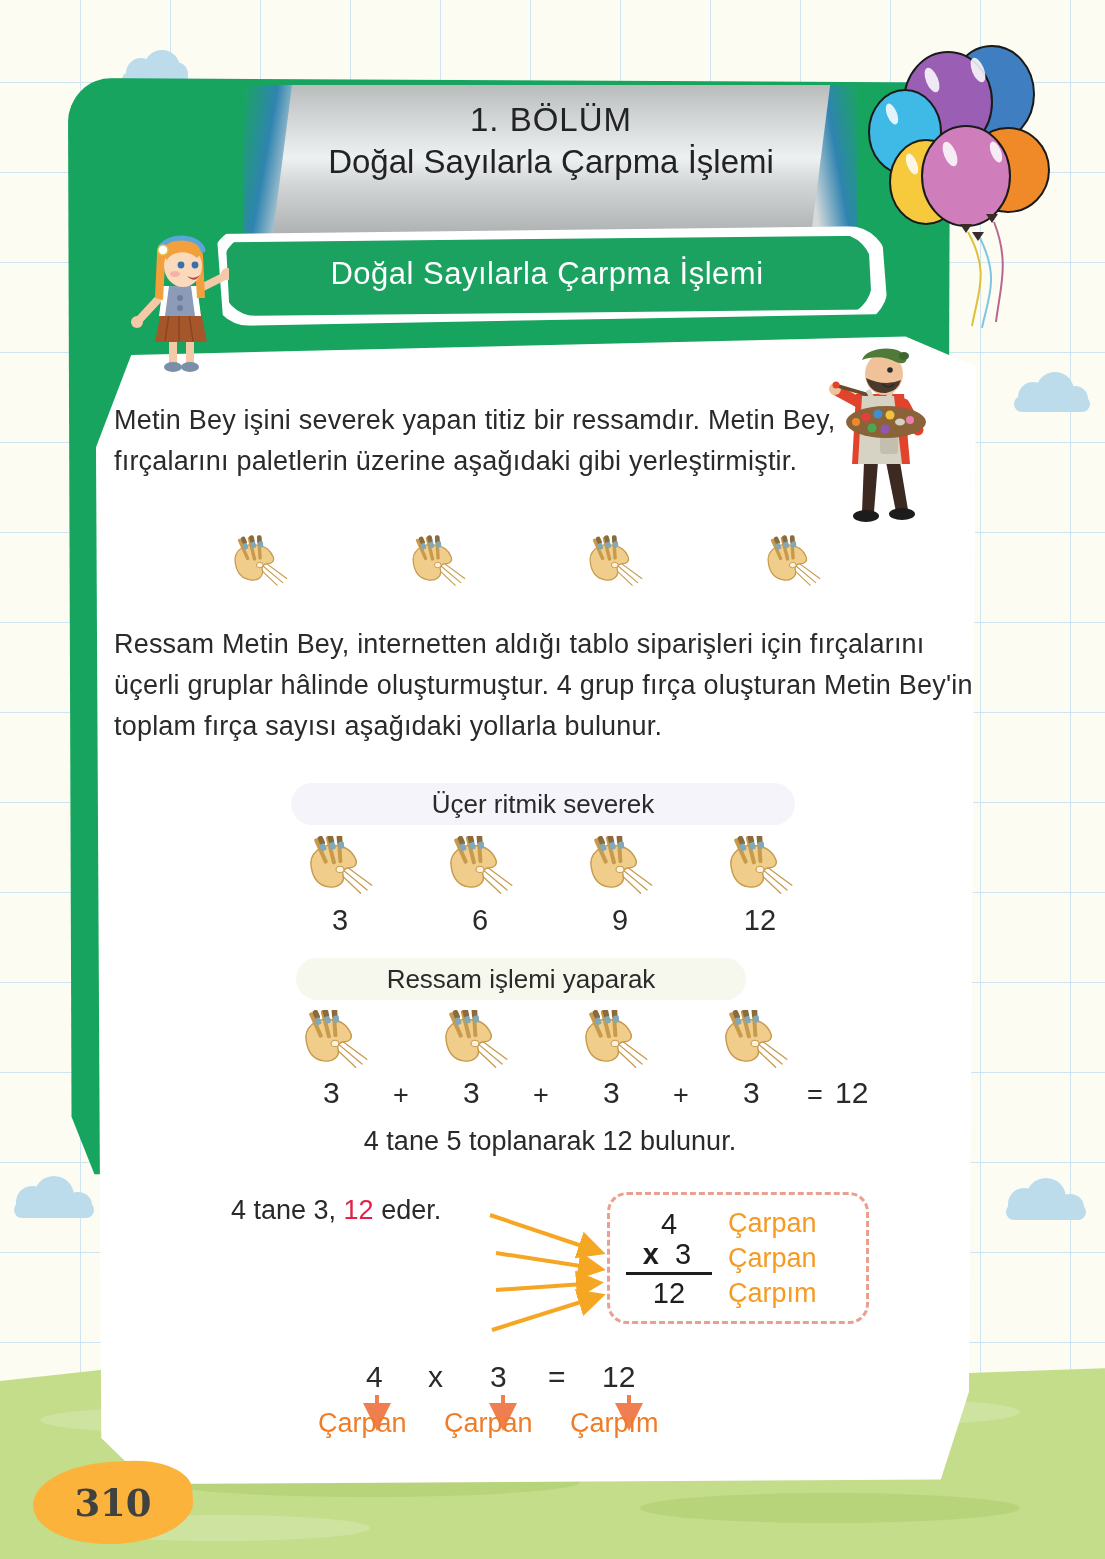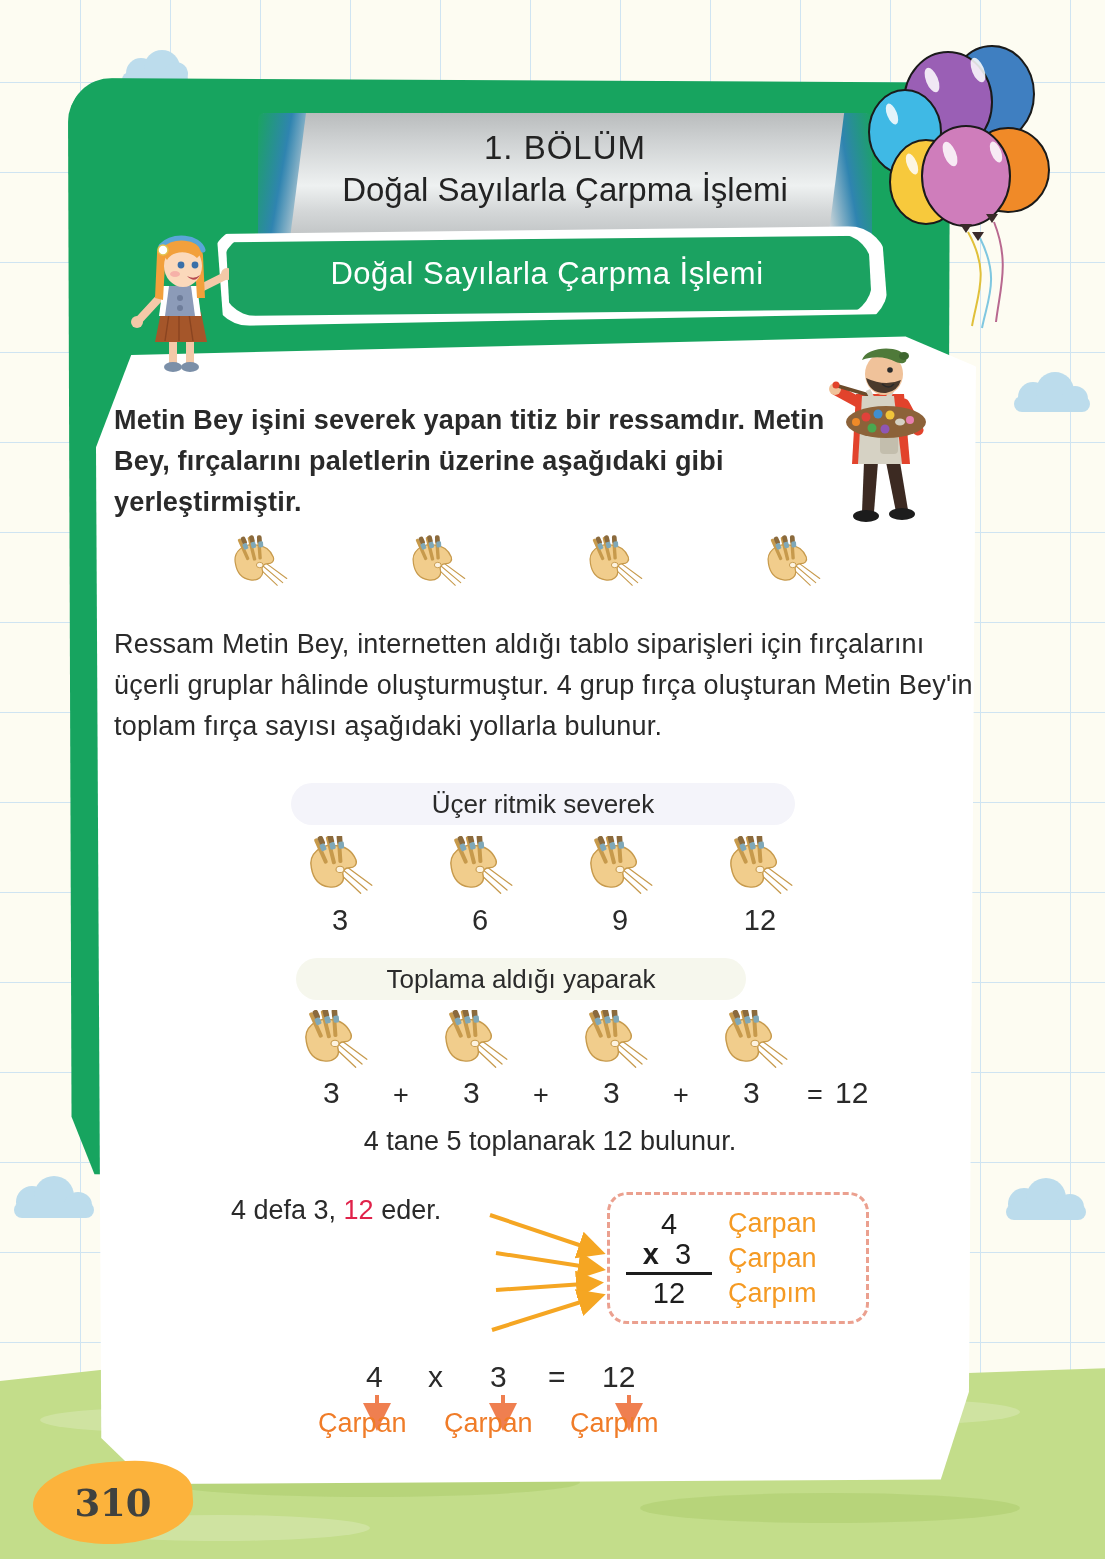--- a/index.html
+++ b/index.html
@@ -52,21 +52,21 @@
     border-radius: 44px 44px 30px 30px;
     clip-path: polygon(2% 0%, 98% 0.4%, 100% 2%, 99.6% 95%, 97% 100%, 3% 99.2%, 0.4% 94%, 0% 3%);
   }
   #green-frame-tail {
     position: absolute; left: 884px; top: 1000px; width: 14px; height: 200px;
     background: #17a45f;
     clip-path: polygon(0 0, 100% 0, 45% 100%, 0 92%);
   }
 
   
-  #banner-wrap { position: absolute; left: 260px; top: 85px; width: 610px; height: 158px; margin-top: 28px; }
+  #banner-wrap { position: absolute; left: 246px; top: 85px; width: 610px; height: 158px; }
   #banner {
     position: absolute; inset: 0;
     background: linear-gradient(180deg,#b9bcbd 0%, #cfd2d3 18%, #eef1f1 46%, #d4d7d8 62%, #a7abac 100%);
     border-radius: 6px;
   }
   #banner::before {
     content:""; position:absolute; left:-2px; top:0; width:48px; height:100%;
     background: linear-gradient(100deg, #1aa55f 0%, #2f84b0 45%, #d6dadb 85%);
     border-radius: 6px 0 0 6px;
     clip-path: polygon(0 0, 100% 0, 58% 100%, 0 100%);
@@ -102,21 +102,21 @@
     border-radius: 60px 26px 30px 40px;
     clip-path: polygon(4% 2%, 92% 0.4%, 100% 3%, 99.2% 92%, 96% 99.6%, 6% 100%, 0.6% 96%, 0% 10%);
     box-shadow: 0 2px 5px rgba(0,0,0,0.04);
   }
 
   
   .body-text {
     position: absolute; color: #2a2a2a; font-size: 27px; line-height: 41px;
     letter-spacing: .2px;
   }
-  #para1 { left: 114px; top: 400px; width: 730px; font-weight: bold; }
+  #para1 { left: 114px; top: 400px; width: 730px; }
   #para2 { left: 114px; top: 624px; width: 876px; }
 
   
   #intro-palettes { position: absolute; left: 226px; top: 530px; width: 600px; display:flex; gap:110px; }
 
   
   .method-head {
     position: absolute; height: 42px; border-radius: 21px;
     display:flex; align-items:center; justify-content:center;
     color:#2a2a2a; font-size: 26px;
@@ -460,21 +460,21 @@
       <rect x="35" y="-2" width="7" height="12" rx="3" fill="#8b6a3c" transform="rotate(-14 38 4)"></rect>
       <rect x="46" y="-2" width="7" height="12" rx="3" fill="#8b6a3c" transform="rotate(-4 49 4)"></rect>
       <rect x="25" y="10" width="7" height="9" rx="2" fill="#7fa8b8" transform="rotate(-24 28 14)"></rect>
       <rect x="37" y="8" width="7" height="9" rx="2" fill="#7fa8b8" transform="rotate(-14 40 12)"></rect>
       <rect x="48" y="7" width="7" height="9" rx="2" fill="#7fa8b8" transform="rotate(-4 51 11)"></rect>
     </g>
       </svg><div class="num">12</div></div>
   </div>
 
 <div id="head-toplama" class="method-head">
-  <span>Toplama aldığı yaparak</span>
+  <span>Ressam işlemi yaparak</span>
 </div>
 <div id="toplama-row">
     <div class="pal" style="left: 0px; top: 0px;"><svg viewBox="0 0 100 78" width="80" height="62">
     <g stroke="#b08b3e" stroke-width="1.6" stroke-linecap="round">
       <path d="M46 36 L84 68" stroke="#c79a4c"></path>
       <path d="M52 34 L90 62" stroke="#c79a4c"></path>
       <path d="M40 38 L76 72" stroke="#c79a4c"></path>
     </g>
     <path d="M14 40 C10 22 26 10 44 12 C58 13 66 20 70 30 C72 36 68 40 62 40
              C56 40 52 44 54 50 C56 58 48 66 36 64 C22 62 16 52 14 40 Z" fill="#f1cd8c" stroke="#c79a4c" stroke-width="1.8"></path>
@@ -560,21 +560,21 @@
       <rect x="48" y="7" width="7" height="9" rx="2" fill="#7fa8b8" transform="rotate(-4 51 11)"></rect>
     </g>
       </svg></div>
     <div class="num" style="left: 448px; top: 66px;">3</div>
     <div class="op" style="left: 512px; top: 70px;">=</div>
     <div class="num" style="left: 540px; top: 66px;">12</div>
   </div>
 <div id="sum-sentence">4 tane 5 toplanarak 12 bulunur.</div>
 
 <div id="eder-list">
-    <div class="row"><span>4 defa 3, </span><span class="red" style="color: rgb(224, 34, 74);">12</span><span> eder.</span></div>
+    <div class="row"><span>4 tane 3, </span><span class="red" style="color: rgb(224, 34, 74);">12</span><span> eder.</span></div>
   </div>
 
 <div id="dashed-box" style="border-color: rgb(235, 160, 143);">
   <div id="vert-mult">
     <div class="l">4</div>
     <div class="xrow">
       <span class="l b">x</span>
       <span class="l">3</span>
     </div>
     <div class="bar"></div>

